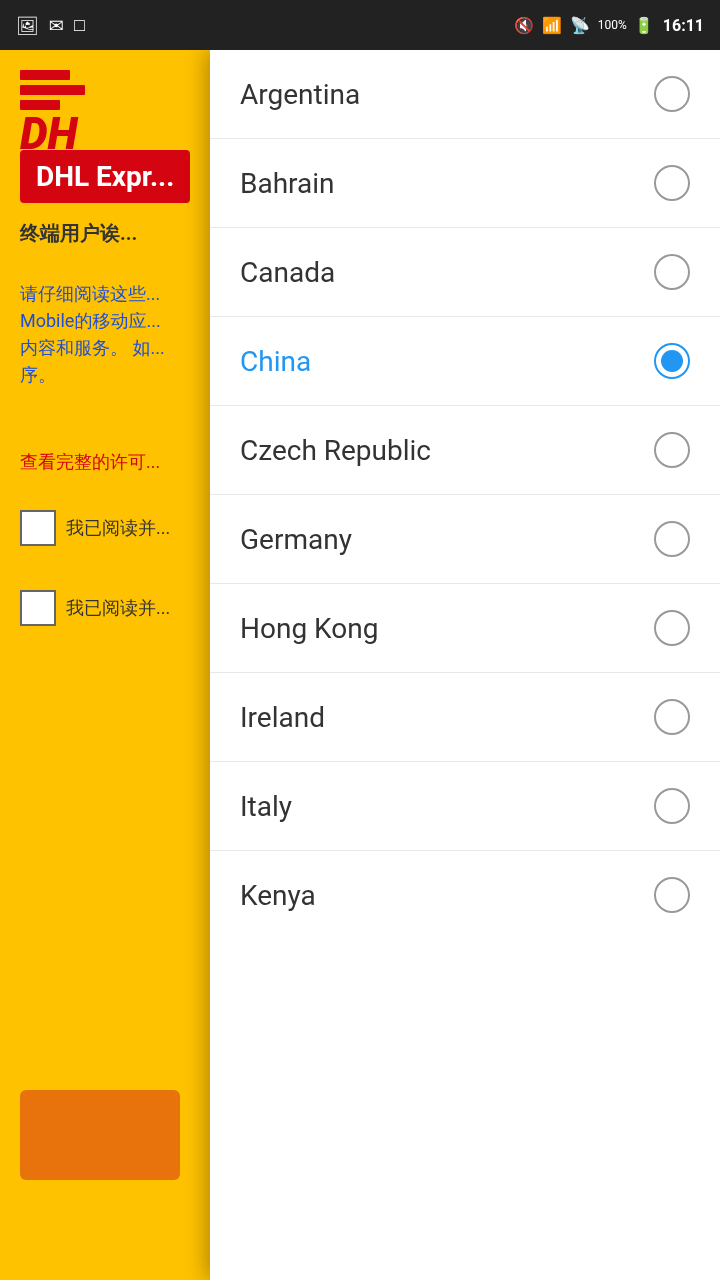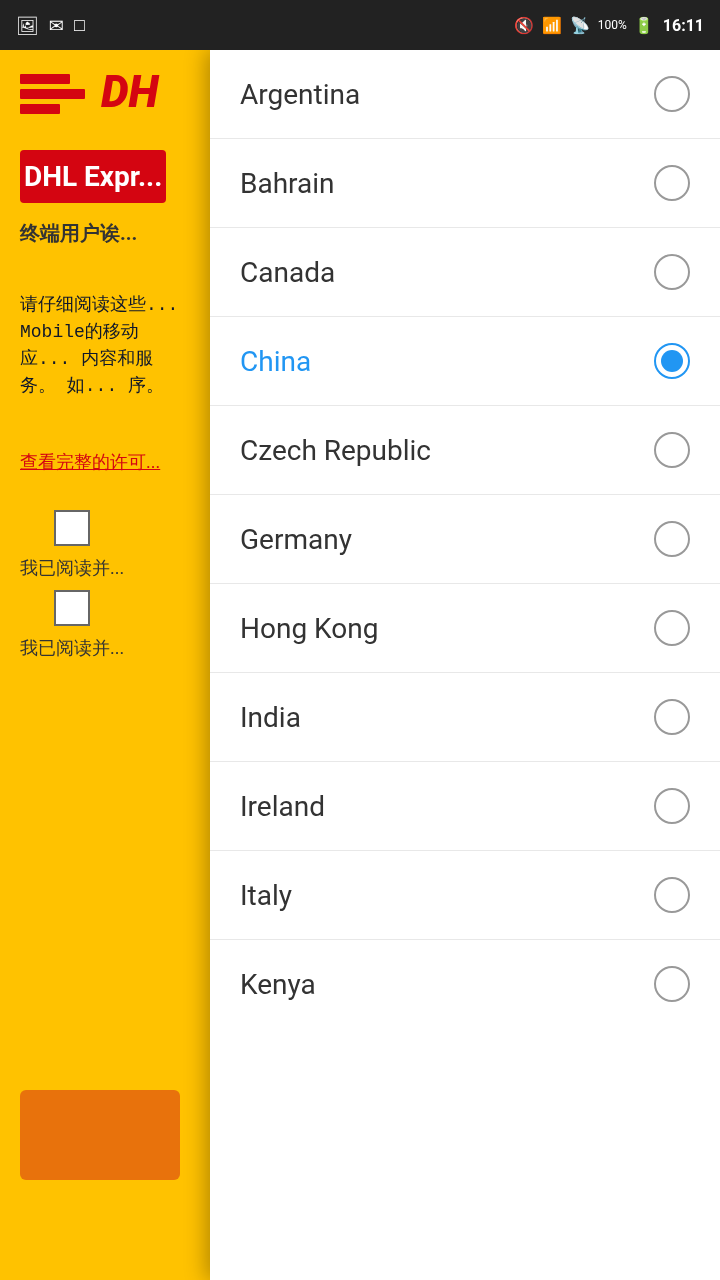--- a/index.html
+++ b/index.html
@@ -64,22 +64,23 @@
     .dhl-logo-area {
       position: absolute;
       top: 20px;
       left: 20px;
       width: 180px;
       height: 70px;
     }
 
     .dhl-logo-shape {
       display: flex;
-      align-items: flex-end;
-      gap: 16px;
+      align-items: flex-start;
+      gap: 2px;
+      flex-direction: column;
     }
 
     .dhl-red-lines {
       display: flex;
       flex-direction: column;
       gap: 5px;
     }
 
     .dhl-red-line {
       height: 10px;
@@ -99,60 +100,57 @@
     }
 
     .dhl-express-btn {
       position: absolute;
       top: 100px;
       left: 20px;
       background: #D40511;
       color: white;
       font-size: 28px;
       font-weight: bold;
-      padding: 10px 4px;
+      padding: 10px 16px;
       border-radius: 4px;
     }
 
     .chinese-title {
       position: absolute;
       top: 170px;
       left: 20px;
       font-size: 20px;
       font-weight: bold;
       color: #333;
     }
 
     .chinese-body {
       position: absolute;
-      top: 242px;
+      top: 230px;
       left: 20px;
       width: 160px;
       font-size: 18px;
-      color: #0f172a;
+      color: #1d4ed8;
       line-height: 1.5;
-      font-family: Liberation Mono, monospace;
     }
 
     .chinese-link {
       position: absolute;
       top: 400px;
       left: 20px;
       font-size: 18px;
       color: #D40511;
-      text-decoration: underline;
     }
 
     .checkbox-row {
       position: absolute;
       left: 20px;
       display: flex;
       align-items: center;
       gap: 10px;
-      flex-direction: column;
     }
     .checkbox-row:nth-of-type(1) { top: 460px; }
 
     .checkbox-box {
       width: 36px;
       height: 36px;
       border: 2px solid #666;
       background: white;
     }
 
@@ -309,24 +307,20 @@
       </li>
       <li class="country-item">
         <span class="country-name">Germany</span>
         <div class="radio-btn"></div>
       </li>
       <li class="country-item">
         <span class="country-name">Hong Kong</span>
         <div class="radio-btn"></div>
       </li>
       <li class="country-item">
-        <span class="country-name">India</span>
-        <div class="radio-btn"></div>
-      </li>
-      <li class="country-item">
         <span class="country-name">Ireland</span>
         <div class="radio-btn"></div>
       </li>
       <li class="country-item">
         <span class="country-name">Italy</span>
         <div class="radio-btn"></div>
       </li>
       <li class="country-item">
         <span class="country-name">Kenya</span>
         <div class="radio-btn"></div>

